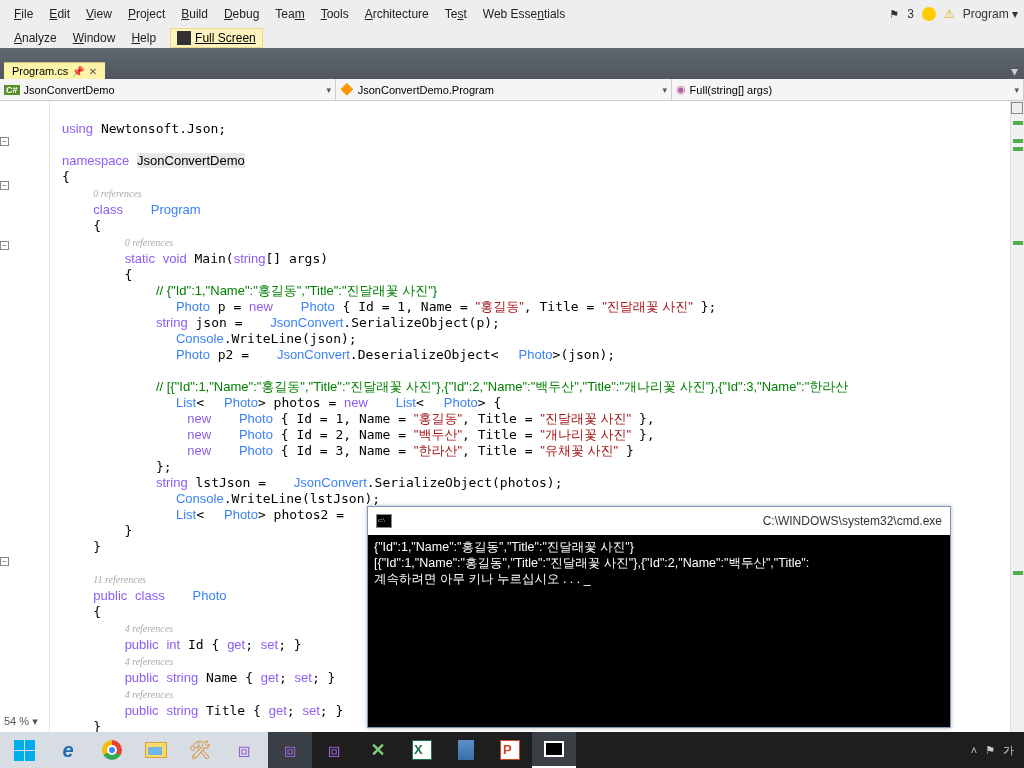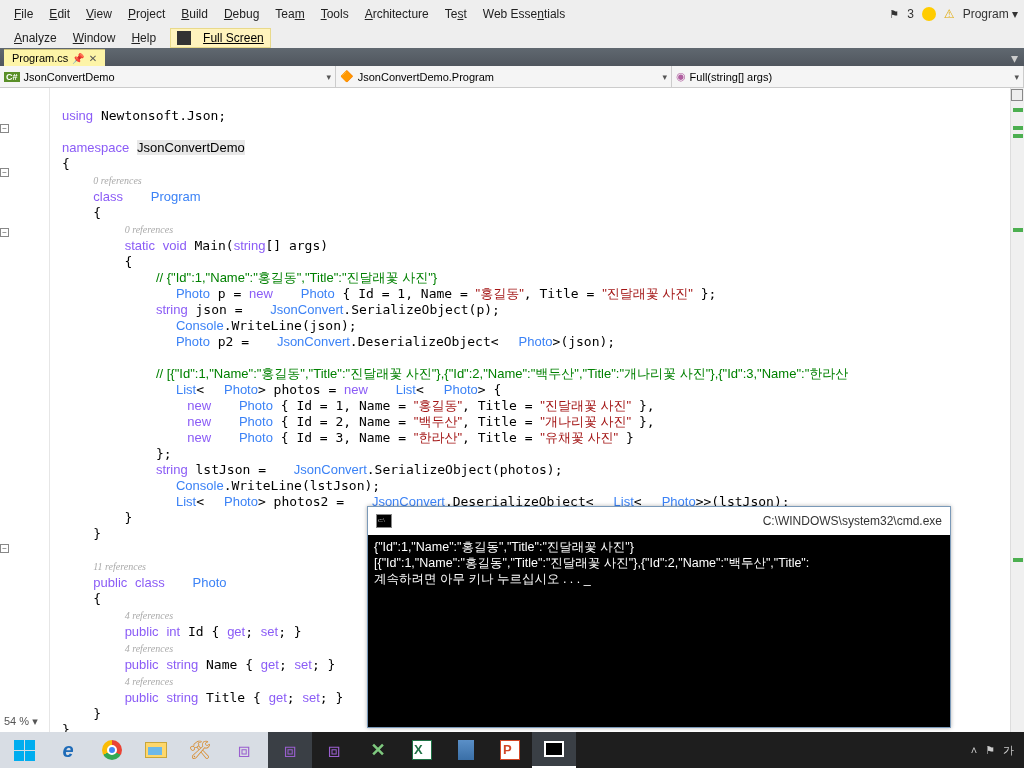--- a/index.html
+++ b/index.html
@@ -3,34 +3,34 @@
 <meta charset="utf-8">
 <style>
 * { margin:0; padding:0; box-sizing:border-box; font-family:"Segoe UI",Arial,sans-serif; }
 body { width:1024px; height:768px; background:#eee; overflow:hidden; position:relative; font-size:12px; }
 
 
 .menu-bar { background:#eee; height:48px; display:flex; flex-wrap:wrap; align-items:center; padding:2px 6px; }
 .menu-row { display:flex; align-items:center; width:100%; height:24px; }
 .menu-item { padding:2px 8px; cursor:pointer; color:#222; }
 .menu-item u { text-decoration:underline; }
-.fullscreen-btn { background:#fff3bd; border:1px solid #e8d98a; padding:2px 6px; margin-left:6px; display:flex; align-items:center; gap:12px; }
+.fullscreen-btn { background:#fff3bd; border:1px solid #e8d98a; padding:2px 6px; margin-left:6px; display:flex; align-items:center; gap:4px; }
 .fullscreen-btn .fsicon { width:14px; height:14px; background:#333; display:inline-block; position:relative; }
 .fullscreen-btn .fsicon::before,.fullscreen-btn .fsicon::after { content:""; position:absolute; background:#fff3bd; }
 .menu-right { margin-left:auto; display:flex; align-items:center; gap:8px; }
 .flag-icon { font-size:11px; color:#333; }
 .num3 { color:#333; }
 .smiley { width:14px; height:14px; border-radius:50%; background:#ffcc00; position:relative; }
 .quicklaunch { background:#fff; border:1px solid #ccc; width:180px; height:20px; display:flex; align-items:center; padding:0 4px; color:#888; }
 .search-icon { margin-left:auto; font-size:11px; color:#666; }
 .warn-icon { color:#e0a800; font-size:12px; }
 .redplus { color:#333; }
 
 
-.tab-bar { background:linear-gradient(#606870,#50565e); height:18px; display:flex; align-items:flex-end; padding-left:4px; }
+.tab-bar { background:linear-gradient(#606870,#50565e); height:31px; display:flex; align-items:flex-end; padding-left:4px; }
 .file-tab { background:#fdf4a7; border-top:1px solid #ccc178; padding:2px 8px; display:flex; align-items:center; gap:4px; font-size:11px; }
 .pin-icon,.close-x { font-size:10px; color:#555; }
 .tab-right-plus { margin-left:auto; color:#ccc; padding:0 6px; font-size:14px; }
 
 
 .nav-bar { background:#f5f5f5; border-bottom:1px solid #ccc; height:22px; display:flex; }
 .nav-seg { border-right:1px solid #ccc; display:flex; align-items:center; padding:0 4px; gap:4px; font-size:11px; flex:1; }
 .nav-seg.first { flex:0 0 336px; }
 .nav-seg.mid { flex:0 0 336px; }
 .csharp-icon { background:#5a8f28; color:#fff; font-size:9px; padding:0 2px; font-weight:bold; }

